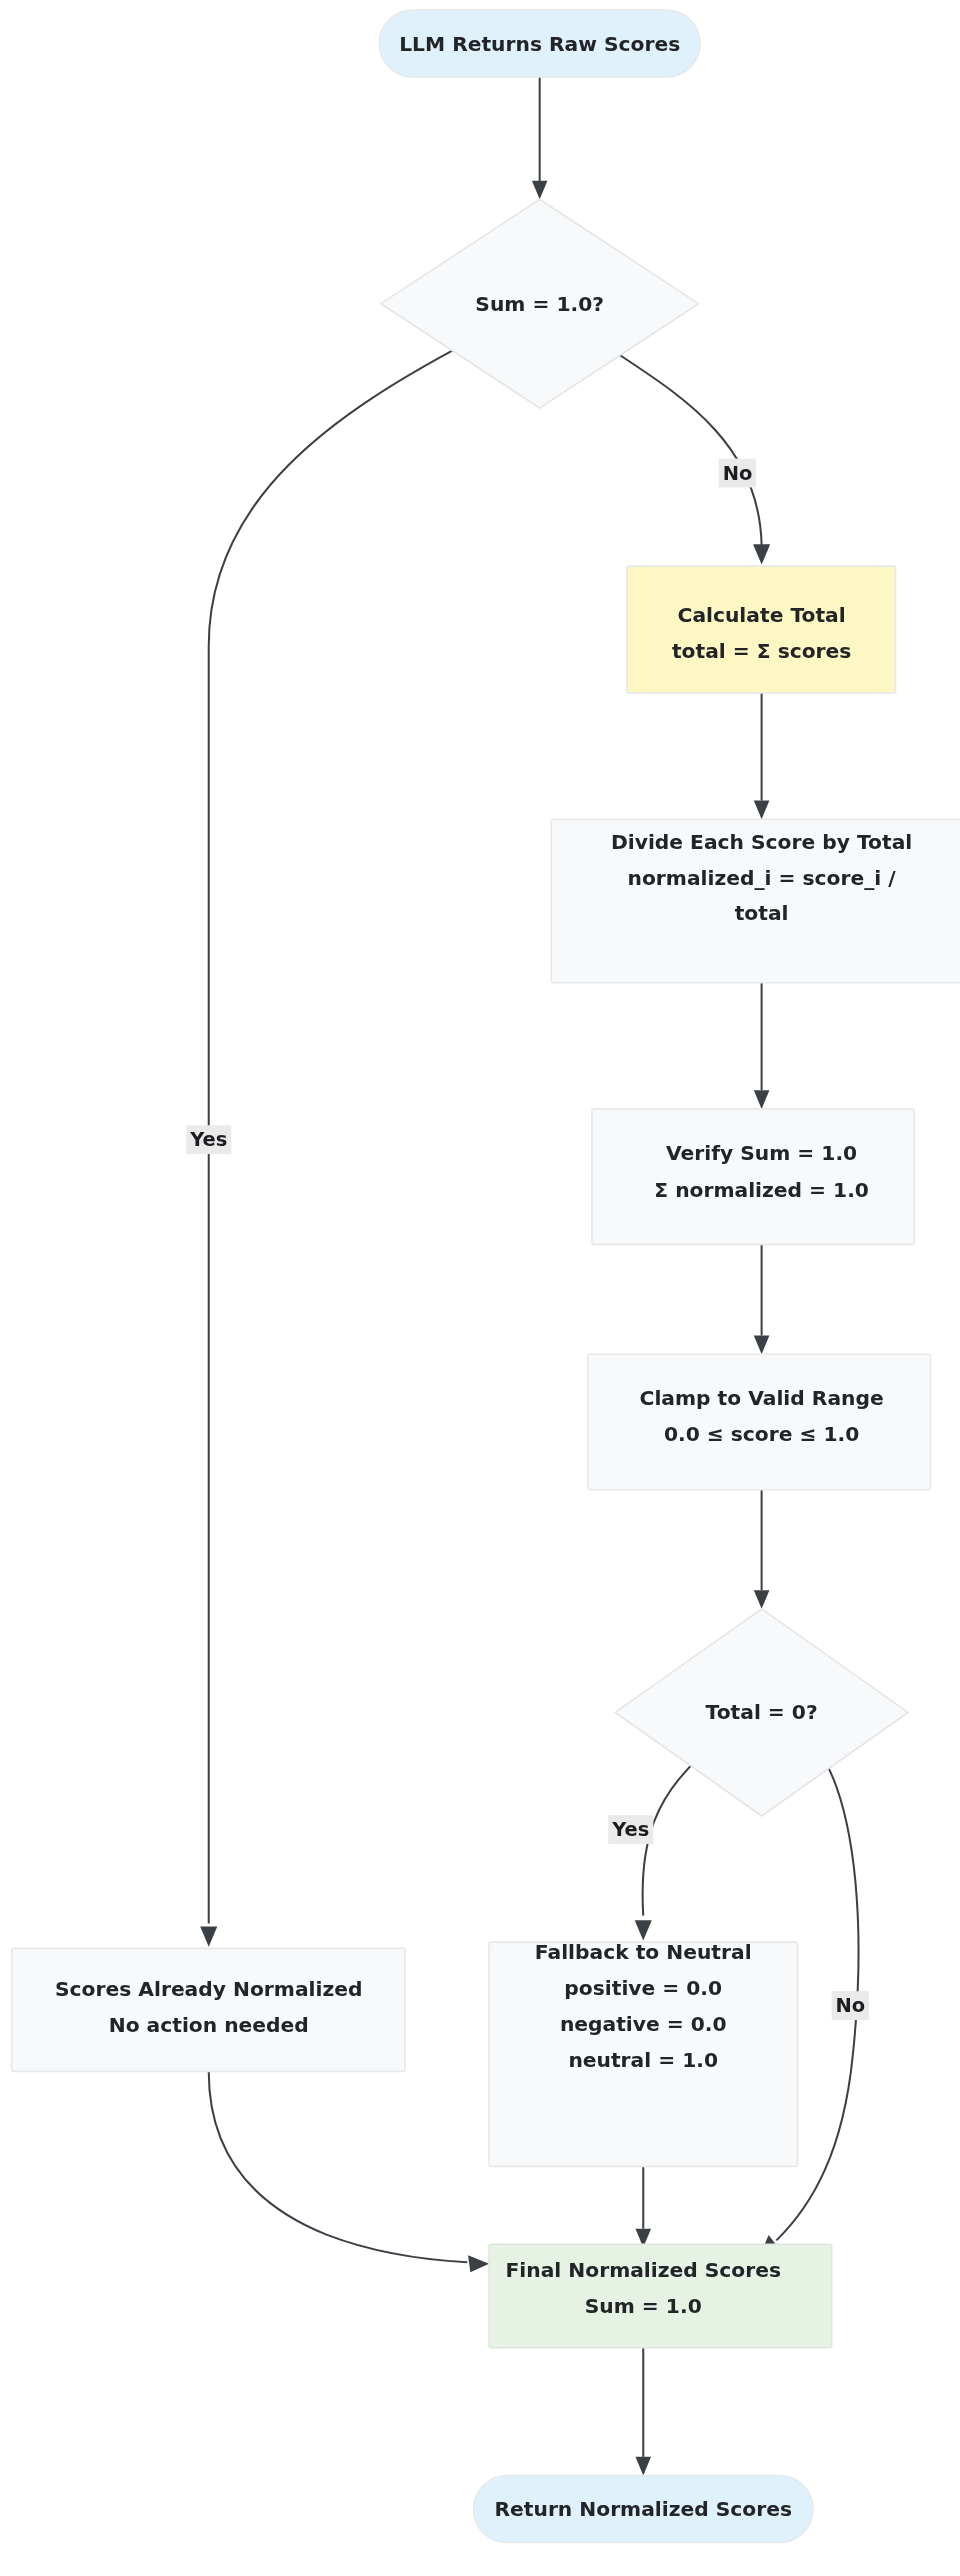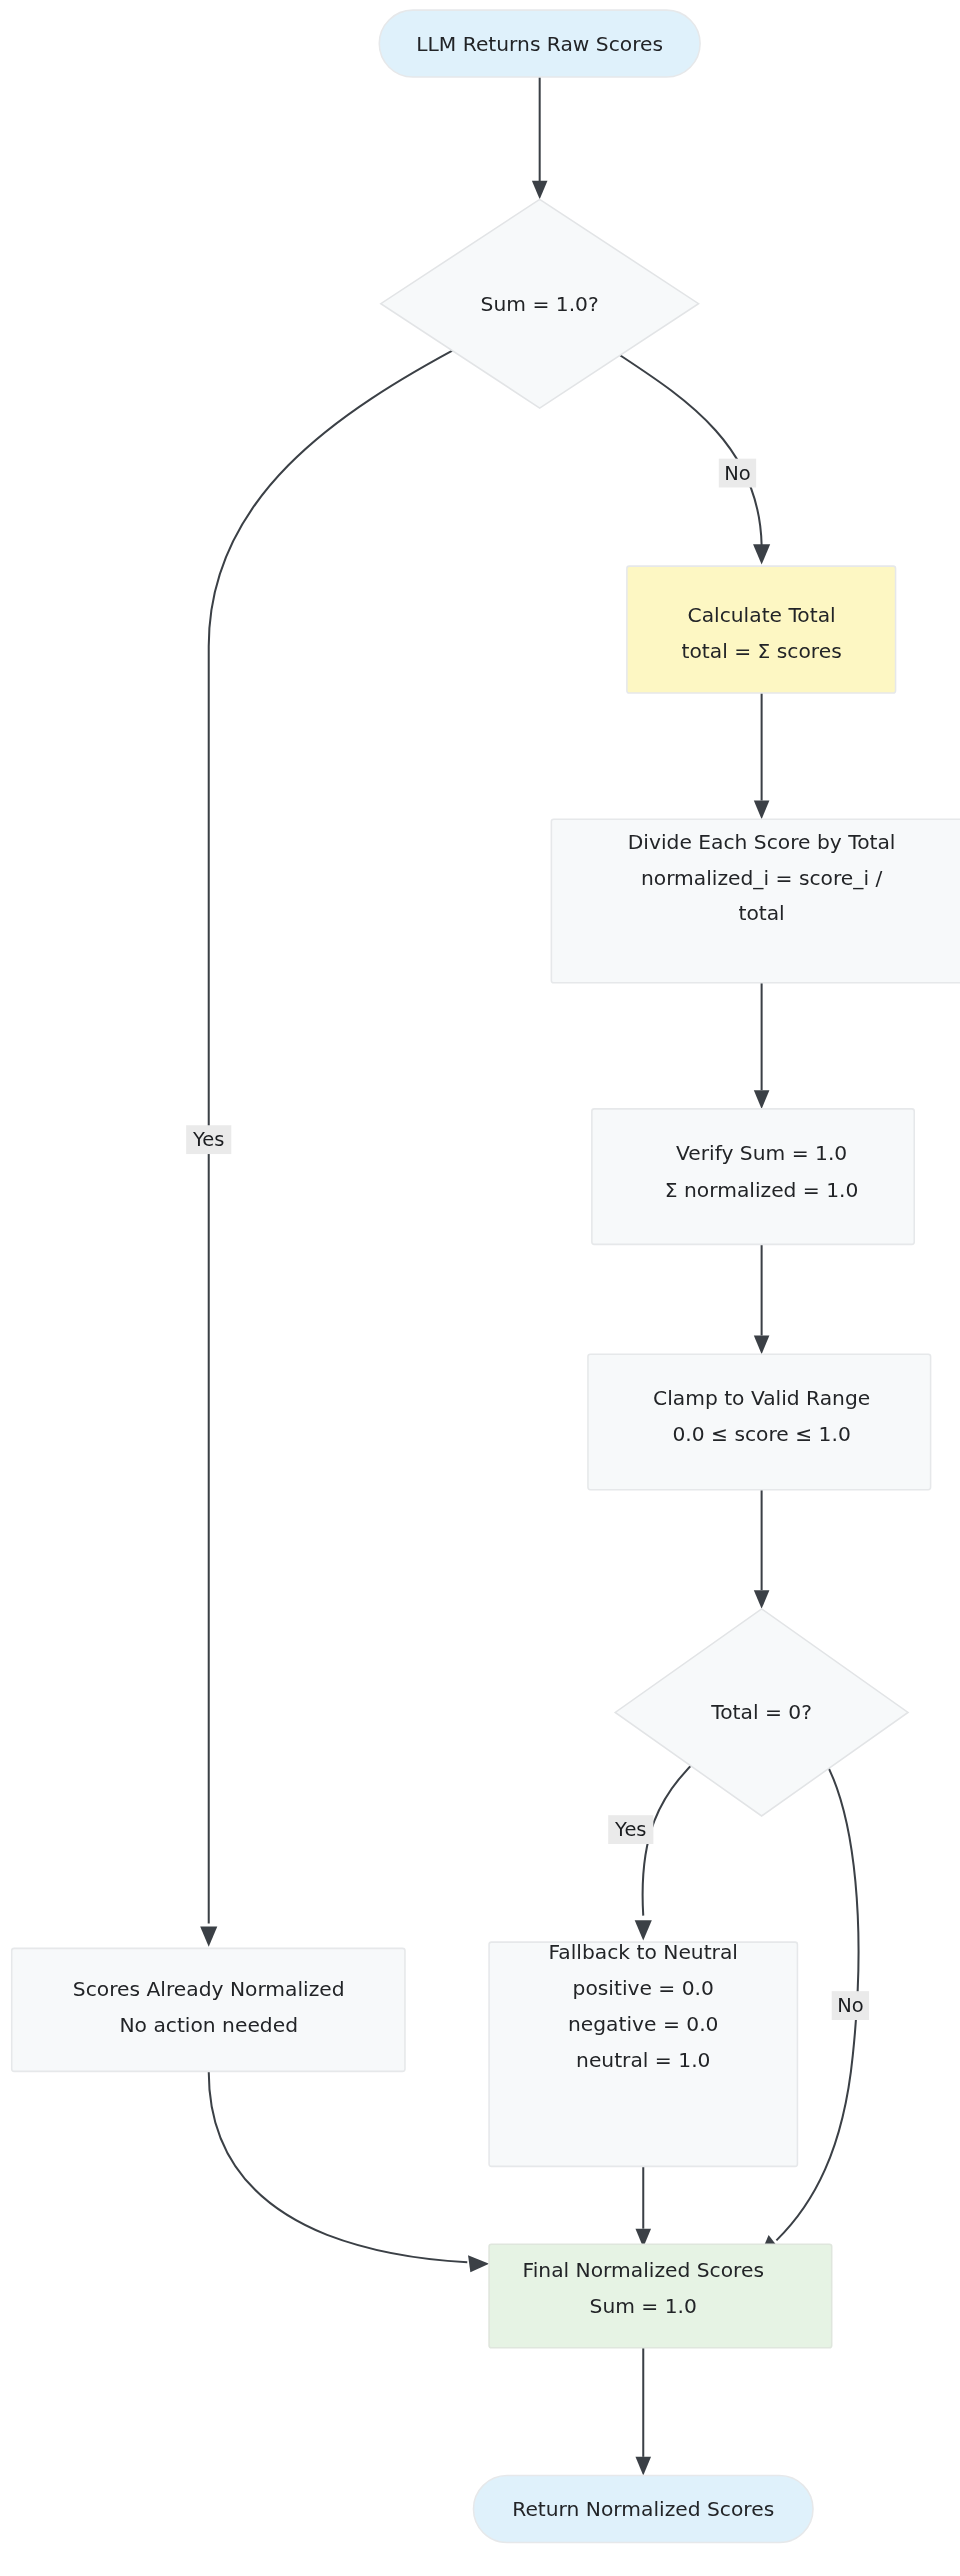--- a/index.html
+++ b/index.html
@@ -10,20 +10,21 @@
   body {
     width: 961px;
     height: 2576px;
     font-family: "DejaVu Sans", "Liberation Sans", sans-serif;
     overflow: hidden;
   }
   #flowchart-root {
     position: relative;
     width: 961px;
     height: 2576px;
+    font-weight: bold;
   }
   svg.diagram {
     display: block;
     width: 961px;
     height: 2576px;
   }
   .node-shape {
     stroke-width: 2px;
   }
   .node-rect {

